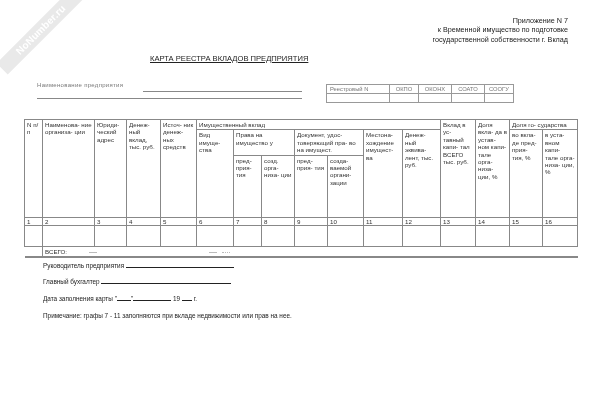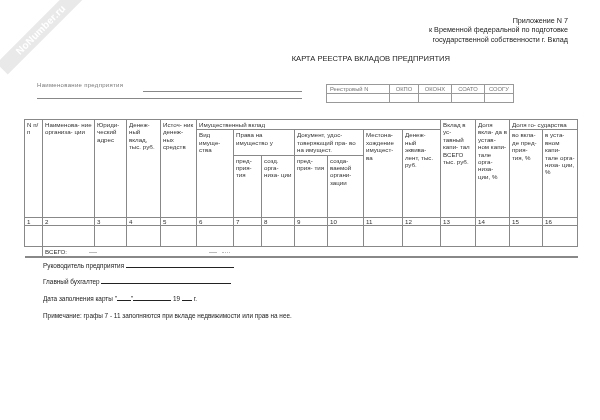--- a/index.html
+++ b/index.html
@@ -6,21 +6,21 @@
   body {
     width: 600px; height: 420px; background: #ffffff; position: relative; overflow: hidden;
     font-family: "Liberation Sans", sans-serif; color: #222;
   }
   .watermark {
     position: absolute; left: -14px; top: 22px; width: 110px; height: 16px;
     background: #e9e9e9; color: #fff; font-size: 10px; font-weight: bold;
     transform: rotate(-45deg); text-align: center; line-height: 16px; letter-spacing: 0.2px;
   }
   .appendix { position: absolute; right: 32px; top: 16px; width: 260px; text-align: right; font-size: 7.2px; line-height: 9.3px; color: #222; }
-  .title { position: absolute; left: 150px; width: 300px; top: 54px; text-align: right; font-size: 7.6px; line-height: 9px; color: #222; }
+  .title { position: absolute; left: 150px; width: 300px; top: 54px; text-align: left; font-size: 7.6px; line-height: 9px; color: #222; text-decoration: underline; }
   .orgname { position: absolute; left: 37px; top: 82px; font-size: 6px; color: #777; letter-spacing: 0.3px; }
   .orgline1 { position: absolute; left: 143px; top: 91px; width: 159px; border-top: 1px solid #888; }
   .orgline2 { position: absolute; left: 37px; top: 98px; width: 265px; border-top: 1px solid #888; }
   table.reg { position: absolute; left: 326px; top: 84px; border-collapse: collapse; font-size: 5.8px; color: #777; }
   table.reg td { border: 1px solid #999; height: 8px; padding: 0 3px; text-align: center; }
   table.main { position: absolute; left: 24px; top: 119px; width: 553px; border-collapse: collapse; table-layout: fixed; font-size: 6.2px; line-height: 7.4px; color: #333; }
   table.main td { border: 1px solid #888; vertical-align: top; padding: 1px 2px; overflow: hidden; }
   table.main tr.nums td { height: 7px; padding: 0 2px; vertical-align: top; }
   table.main tr.empty td { height: 18px; }
   table.main tr.total td { height: 7px; border-bottom: 2px solid #888; }
@@ -30,21 +30,21 @@
   .signs div { position: absolute; white-space: nowrap; }
   .line { display: inline-block; border-bottom: 1px solid #222; vertical-align: baseline; }
 </style>
 </head>
 <body>
 
 <div class="watermark">NoNumber.ru</div>
 
 <div class="appendix">
   <div>Приложение N 7</div>
-  <div>к Временной федеральной по подготовке</div>
+  <div>к Временной имущество по подготовке</div>
   <div>государственной собственности г. Вклад</div>
 </div>
 
 <div class="title">
   <div>КАРТА РЕЕСТРА ВКЛАДОВ ПРЕДПРИЯТИЯ</div>
 </div>
 
 <div class="orgname">Наименование предприятия</div>
 <div class="orgline1"></div>
 <div class="orgline2"></div>

